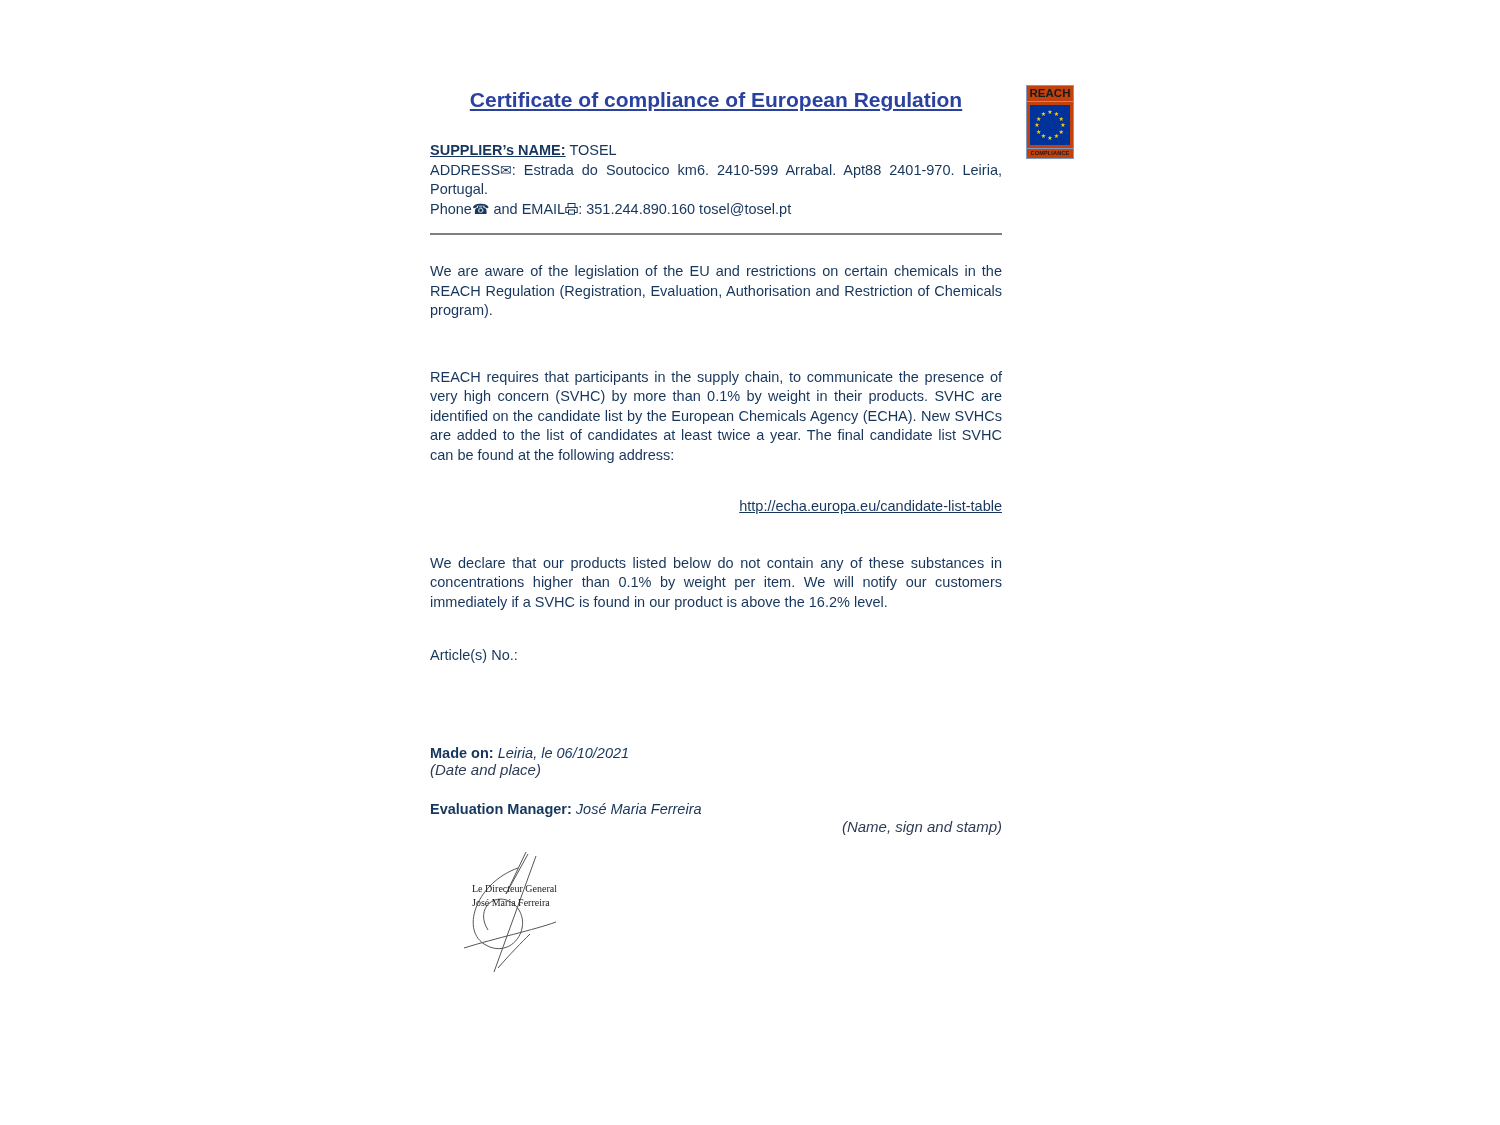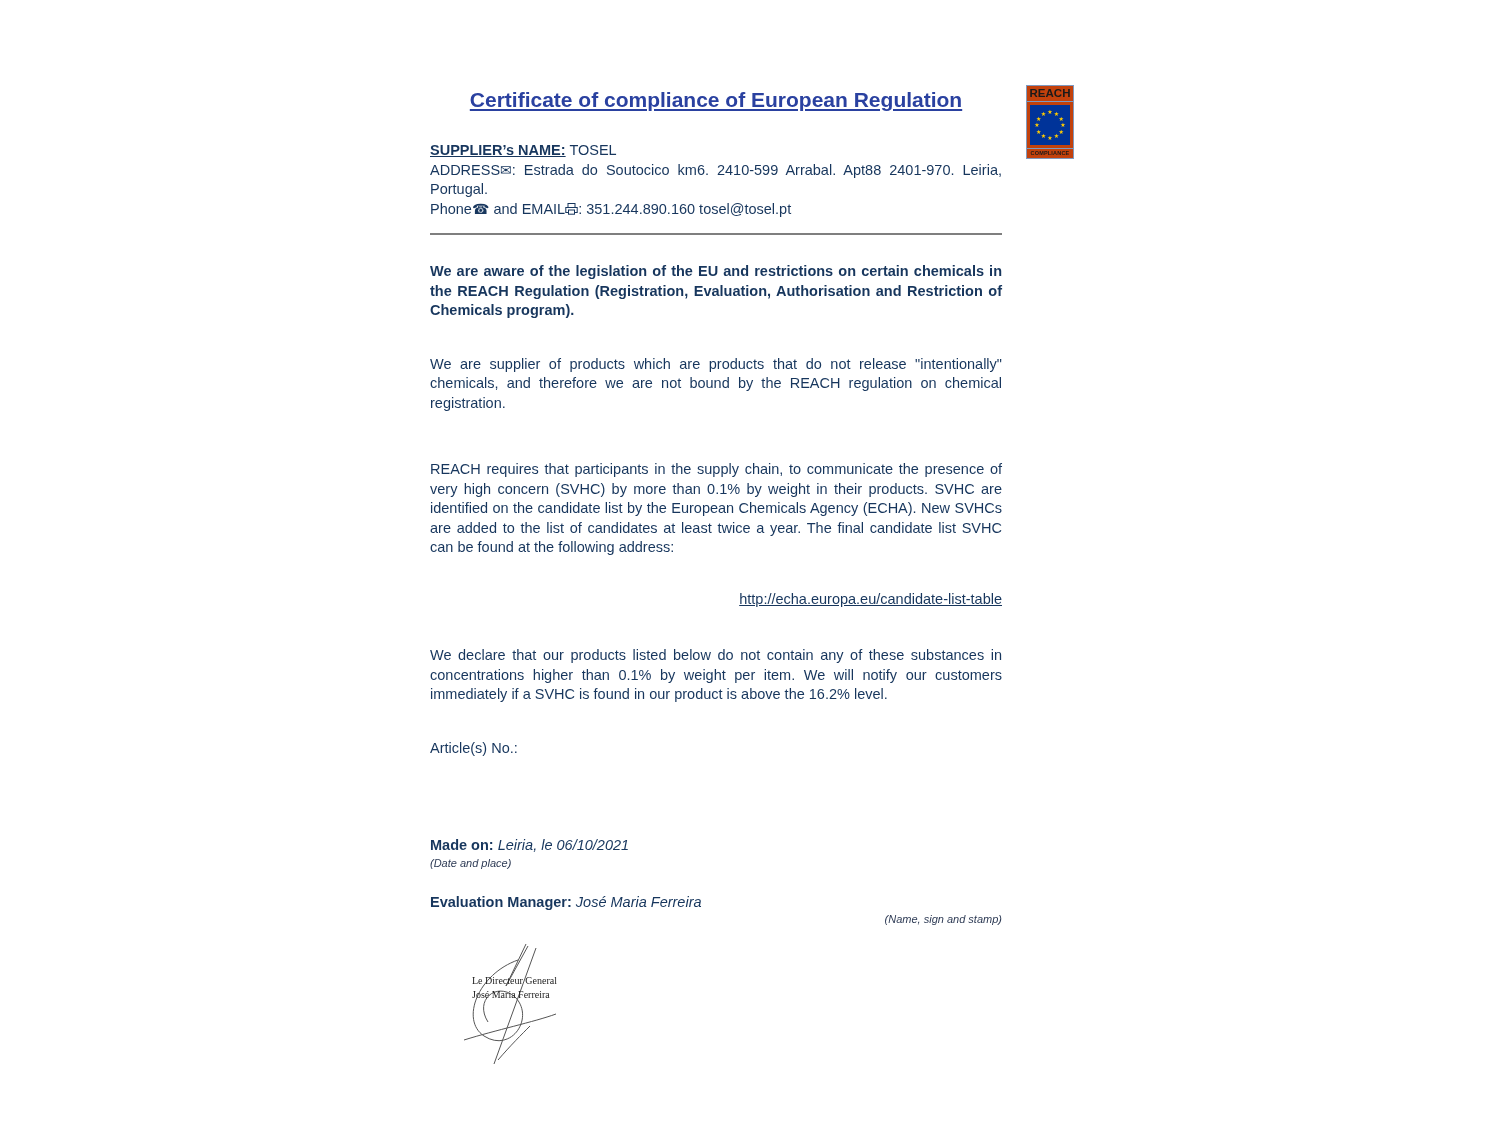--- a/index.html
+++ b/index.html
@@ -17,31 +17,31 @@
   }
   .title span { text-decoration:underline; }
   .supplier { margin-top:26px; text-align:justify; }
   .sup-label { font-weight:bold; text-decoration:underline; }
   .icon-glyph { font-size:14px; }
   .printer-icon svg { vertical-align:-1px; }
   .rule {
     margin-top:14px; border:none; border-top:2px solid #7f7f7f; height:0;
   }
   .para { text-align:justify; }
-  .p1 { margin-top:27px;font-weight:bold; }
+  .p1 { margin-top:27px; }
   .p2 { margin-top:34px; }
   .p3 { margin-top:47px; }
   .link-row { margin-top:32px; text-align:right; }
   .link { color:#17365d; text-decoration:underline; cursor:pointer; }
   .p4 { margin-top:37px; }
   .articles { margin-top:34px; }
   .made-on { margin-top:78px; }
   .bold-label { font-weight:bold; }
   .italic-value { font-style:italic; }
-  .note { font-size:11px; font-style:italic; line-height:14px; color:#2e3b55; }
+  .note { font-size:15px; font-style:italic; line-height:14px; color:#2e3b55; }
   .manager { margin-top:23px; }
   .manager-note { margin-left:3px;text-align:right; }
   .signature { margin-top:16px; margin-left:8px; }
   .sig-text { font-family:"Liberation Serif", serif; }
 
   
   .reach-logo {
     position:absolute; left:1026px; top:85px; width:46px;
     border:1px solid #7f9ac0; background:#c2410c; text-align:center;
   }
@@ -75,21 +75,20 @@
               <rect x="3" y="0.5" width="7" height="4" fill="none" stroke="#17365d" stroke-width="1"></rect>
               <rect x="0.8" y="4.5" width="11.4" height="5" fill="none" stroke="#17365d" stroke-width="1"></rect>
               <rect x="3.5" y="7" width="6" height="4.2" fill="#ffffff" stroke="#17365d" stroke-width="1"></rect>
             </svg></span><span>: 351.244.890.160 tosel@tosel.pt</span></div>
     </div>
 
     <hr class="rule">
 
     <div class="para p1">We are aware of the legislation of the EU and restrictions on certain chemicals in the REACH Regulation (Registration, Evaluation, Authorisation and Restriction of Chemicals program).</div>
 
-    <div class="para p2">We are supplier of products which are products that do not release "intentionally" chemicals, and therefore we are not bound by the REACH regulation on chemical registration.</div>
 
     <div class="para p3">REACH requires that participants in the supply chain, to communicate the presence of very high concern (SVHC) by more than 0.1% by weight in their products. SVHC are identified on the candidate list by the European Chemicals Agency (ECHA). New SVHCs are added to the list of candidates at least twice a year. The final candidate list SVHC can be found at the following address:</div>
 
     <div class="link-row">
       <span class="link">http://echa.europa.eu/candidate-list-table</span>
     </div>
 
     <div class="para p4">We declare that our products listed below do not contain any of these substances in concentrations higher than 0.1% by weight per item. We will notify our customers immediately if a SVHC is found in our product is above the 16.2% level.</div>
 
     <div class="articles">Article(s) No.:</div>

